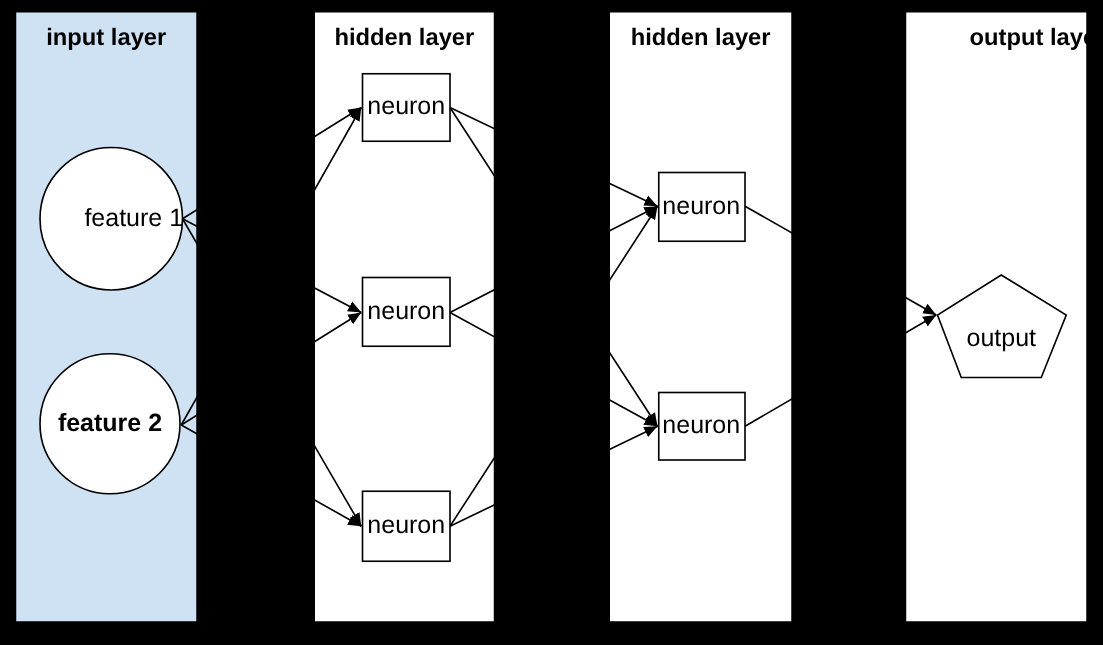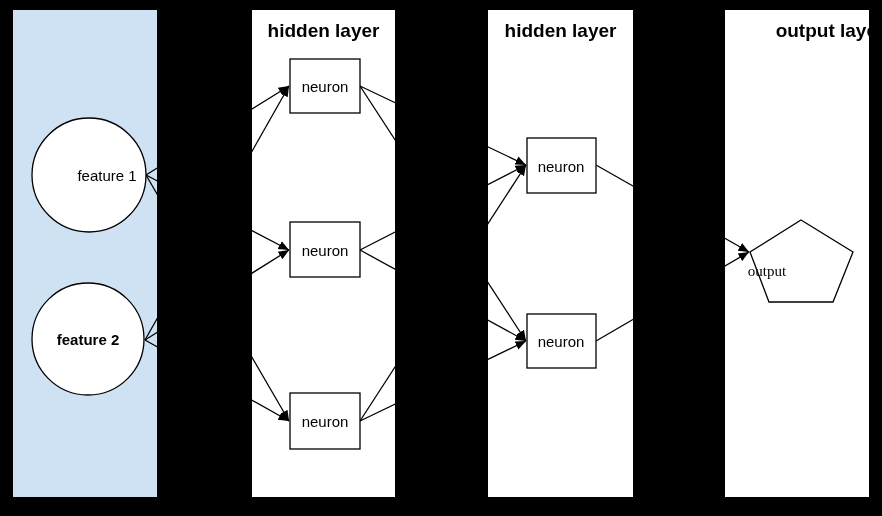--- a/index.html
+++ b/index.html
@@ -26,21 +26,21 @@
     font-size: 19px;
     font-weight: bold;
     color: #000000;
     text-align: center;
     line-height: 22px;
     white-space: nowrap;
   }
   .node-label {
     position: absolute;
     transform: translate(-50%, -50%);
-    font-size: 15px;
+    font-size: 20px;
     font-weight: 400;
     color: #000000;
     white-space: nowrap;
   }
 </style>
 </head>
 <body>
 
 <div class="canvas">
 
@@ -78,26 +78,27 @@
       <circle cx="88" cy="339" r="56"></circle>
       <rect x="290" y="59" width="70" height="54"></rect>
       <rect x="290" y="222" width="70" height="55"></rect>
       <rect x="290" y="393" width="70" height="56"></rect>
       <rect x="527" y="138" width="69" height="55"></rect>
       <rect x="527" y="314" width="69" height="54"></rect>
       <polygon points="801,220 853,252 833,302 769,302 750,252"></polygon>
     </g>
   </svg>
 
+  <div class="panel-title" style="left:13px;  width:144px;">input layer</div>
   <div class="panel-title" style="left:252px; width:143px;">hidden layer</div>
   <div class="panel-title" style="left:488px; width:145px;">hidden layer</div>
   <div class="panel-title" style="left:725px; width:144px;margin-left:33px;">output layer</div>
 
   <div class="node-label" style="left:107px;  top:175px;">feature 1</div>
   <div class="node-label" style="left:88px;  top:339px;font-weight:bold;">feature 2</div>
   <div class="node-label" style="left:325px; top:86px;">neuron</div>
   <div class="node-label" style="left:325px; top:250px;">neuron</div>
   <div class="node-label" style="left:325px; top:421px;">neuron</div>
   <div class="node-label" style="left:561px; top:166px;">neuron</div>
   <div class="node-label" style="left:561px; top:341px;">neuron</div>
-  <div class="node-label" style="left:767px; top:271px;font-family:Liberation Serif, serif;">output</div>
+  <div class="node-label" style="left:801px; top:271px;">output</div>
 
 </div>
 
 </body></html>

